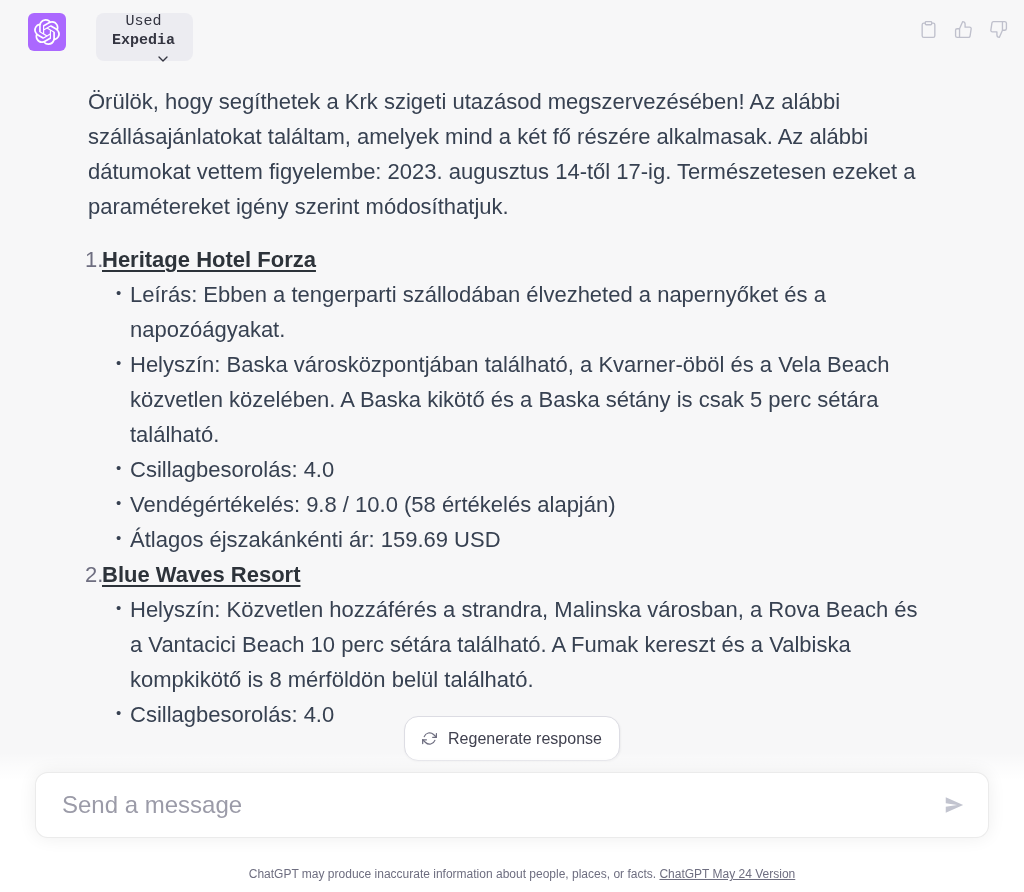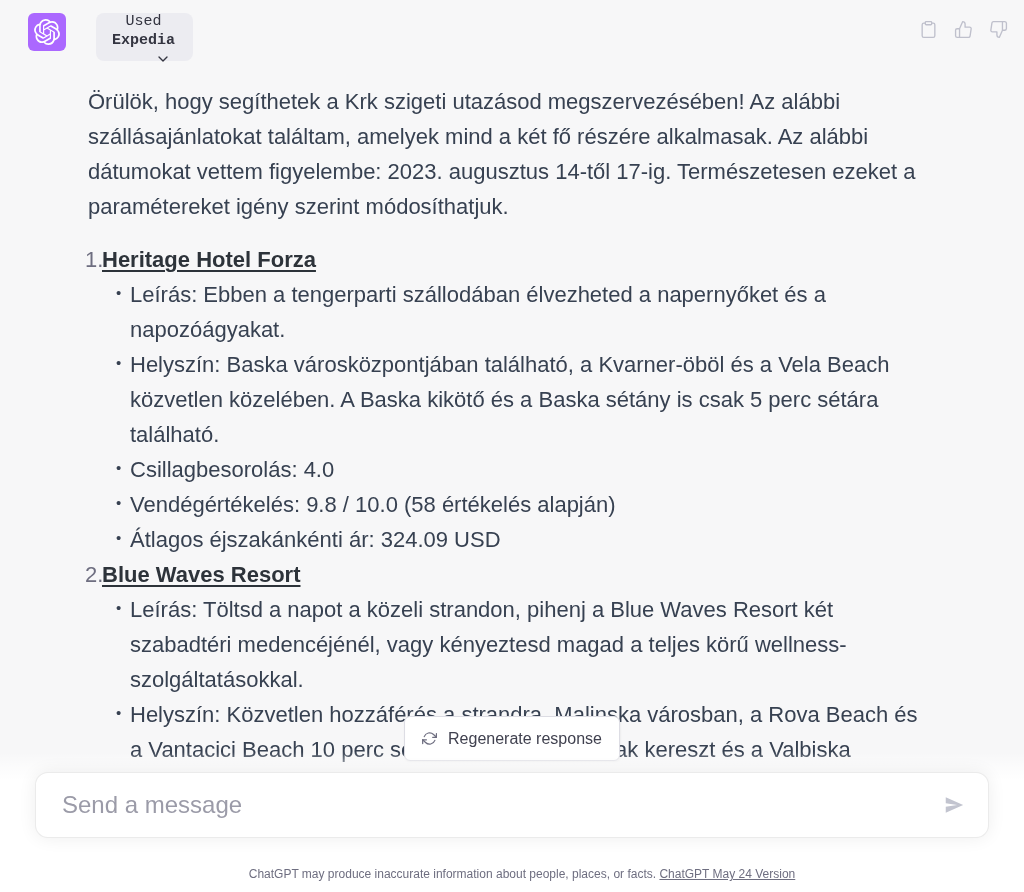--- a/index.html
+++ b/index.html
@@ -60,21 +60,21 @@
   ul.bullets li::before {
     content: "\2022";
     position: absolute; left: -14px; top: -2px;
     font-size: 15px; color: #374151;
   }
 
   
   .regen-btn {
     position: absolute; top: 716px; left: 50%; transform: translateX(-50%);
     height: 45px; padding: 0 17px;
-    background: #ffffff; border: 1px solid #dcdce3; border-radius: 6px;
+    background: #ffffff; border: 1px solid #dcdce3; border-radius: 14px;
     display: flex; align-items: center; gap: 11px;
     font-family: inherit; font-size: 16px; color: #40414f; cursor: pointer;
     box-shadow: 0 1px 2px rgba(0,0,0,0.04); z-index: 5; white-space: nowrap;
   }
   .regen-btn svg { width: 15px; height: 15px; stroke: #6e6e80; stroke-width: 2;
     fill: none; stroke-linecap: round; stroke-linejoin: round; }
 
   
   .bottom-overlay {
     position: absolute; left: 0; right: 0; top: 752px; bottom: 0; z-index: 10;
@@ -150,30 +150,29 @@
         <li>
           <div class="hotel-name-row">
             <span class="hotel-num">1.</span>
             <span class="hotel-name">Heritage Hotel Forza</span>
           </div>
           <ul class="bullets">
             <li>Leírás: Ebben a tengerparti szállodában élvezheted a napernyőket és a napozóágyakat.</li>
             <li>Helyszín: Baska városközpontjában található, a Kvarner-öböl és a Vela Beach közvetlen közelében. A Baska kikötő és a Baska sétány is csak 5 perc sétára található.</li>
             <li>Csillagbesorolás: 4.0</li>
             <li>Vendégértékelés: 9.8 / 10.0 (58 értékelés alapján)</li>
-            <li>Átlagos éjszakánkénti ár: 324.09 USD</li>
+            <li>Átlagos éjszakánkénti ár: 159.69 USD</li>
           </ul>
         </li>
         <li>
           <div class="hotel-name-row">
             <span class="hotel-num">2.</span>
             <span class="hotel-name">Blue Waves Resort</span>
           </div>
           <ul class="bullets">
-            <li>Leírás: Töltsd a napot a közeli strandon, pihenj a Blue Waves Resort két szabadtéri medencéjénél, vagy kényeztesd magad a teljes körű wellness-szolgáltatásokkal.</li>
             <li>Helyszín: Közvetlen hozzáférés a strandra, Malinska városban, a Rova Beach és a Vantacici Beach 10 perc sétára található. A Fumak kereszt és a Valbiska kompkikötő is 8 mérföldön belül található.</li>
             <li>Csillagbesorolás: 4.0</li>
           </ul>
         </li>
       </ol>
   </div>
 
   <button class="regen-btn">
     <svg viewBox="0 0 24 24">
       <polyline points="23 4 23 10 17 10"></polyline>

